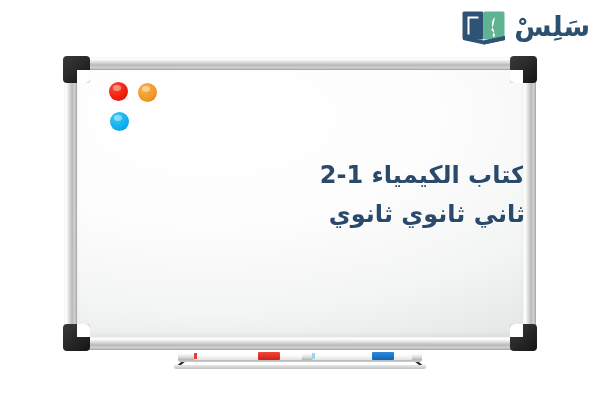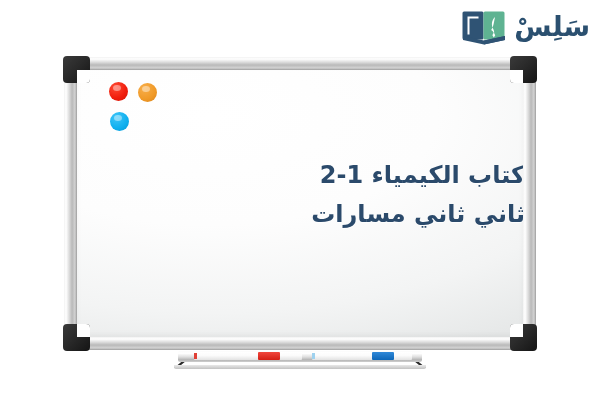--- a/index.html
+++ b/index.html
@@ -231,21 +231,21 @@
     <div id="board-surface">
 
       <div id="magnets">
         <div class="magnet" id="magnet-red"></div>
         <div class="magnet" id="magnet-orange"></div>
         <div class="magnet" id="magnet-blue"></div>
       </div>
 
       <div id="board-text">
         <span class="line">كتاب الكيمياء 1-2</span>
-        <span class="line">ثاني ثاني مسارات</span>
+        <span class="line">ثاني ثانوي ثانوي</span>
       </div>
 
     </div>
 
     <div class="frame-bar frame-h" id="frame-top"></div>
     <div class="frame-bar frame-h" id="frame-bottom"></div>
     <div class="frame-bar frame-v" id="frame-left"></div>
     <div class="frame-bar frame-v" id="frame-right"></div>
 
     <div class="corner" id="corner-tl">

